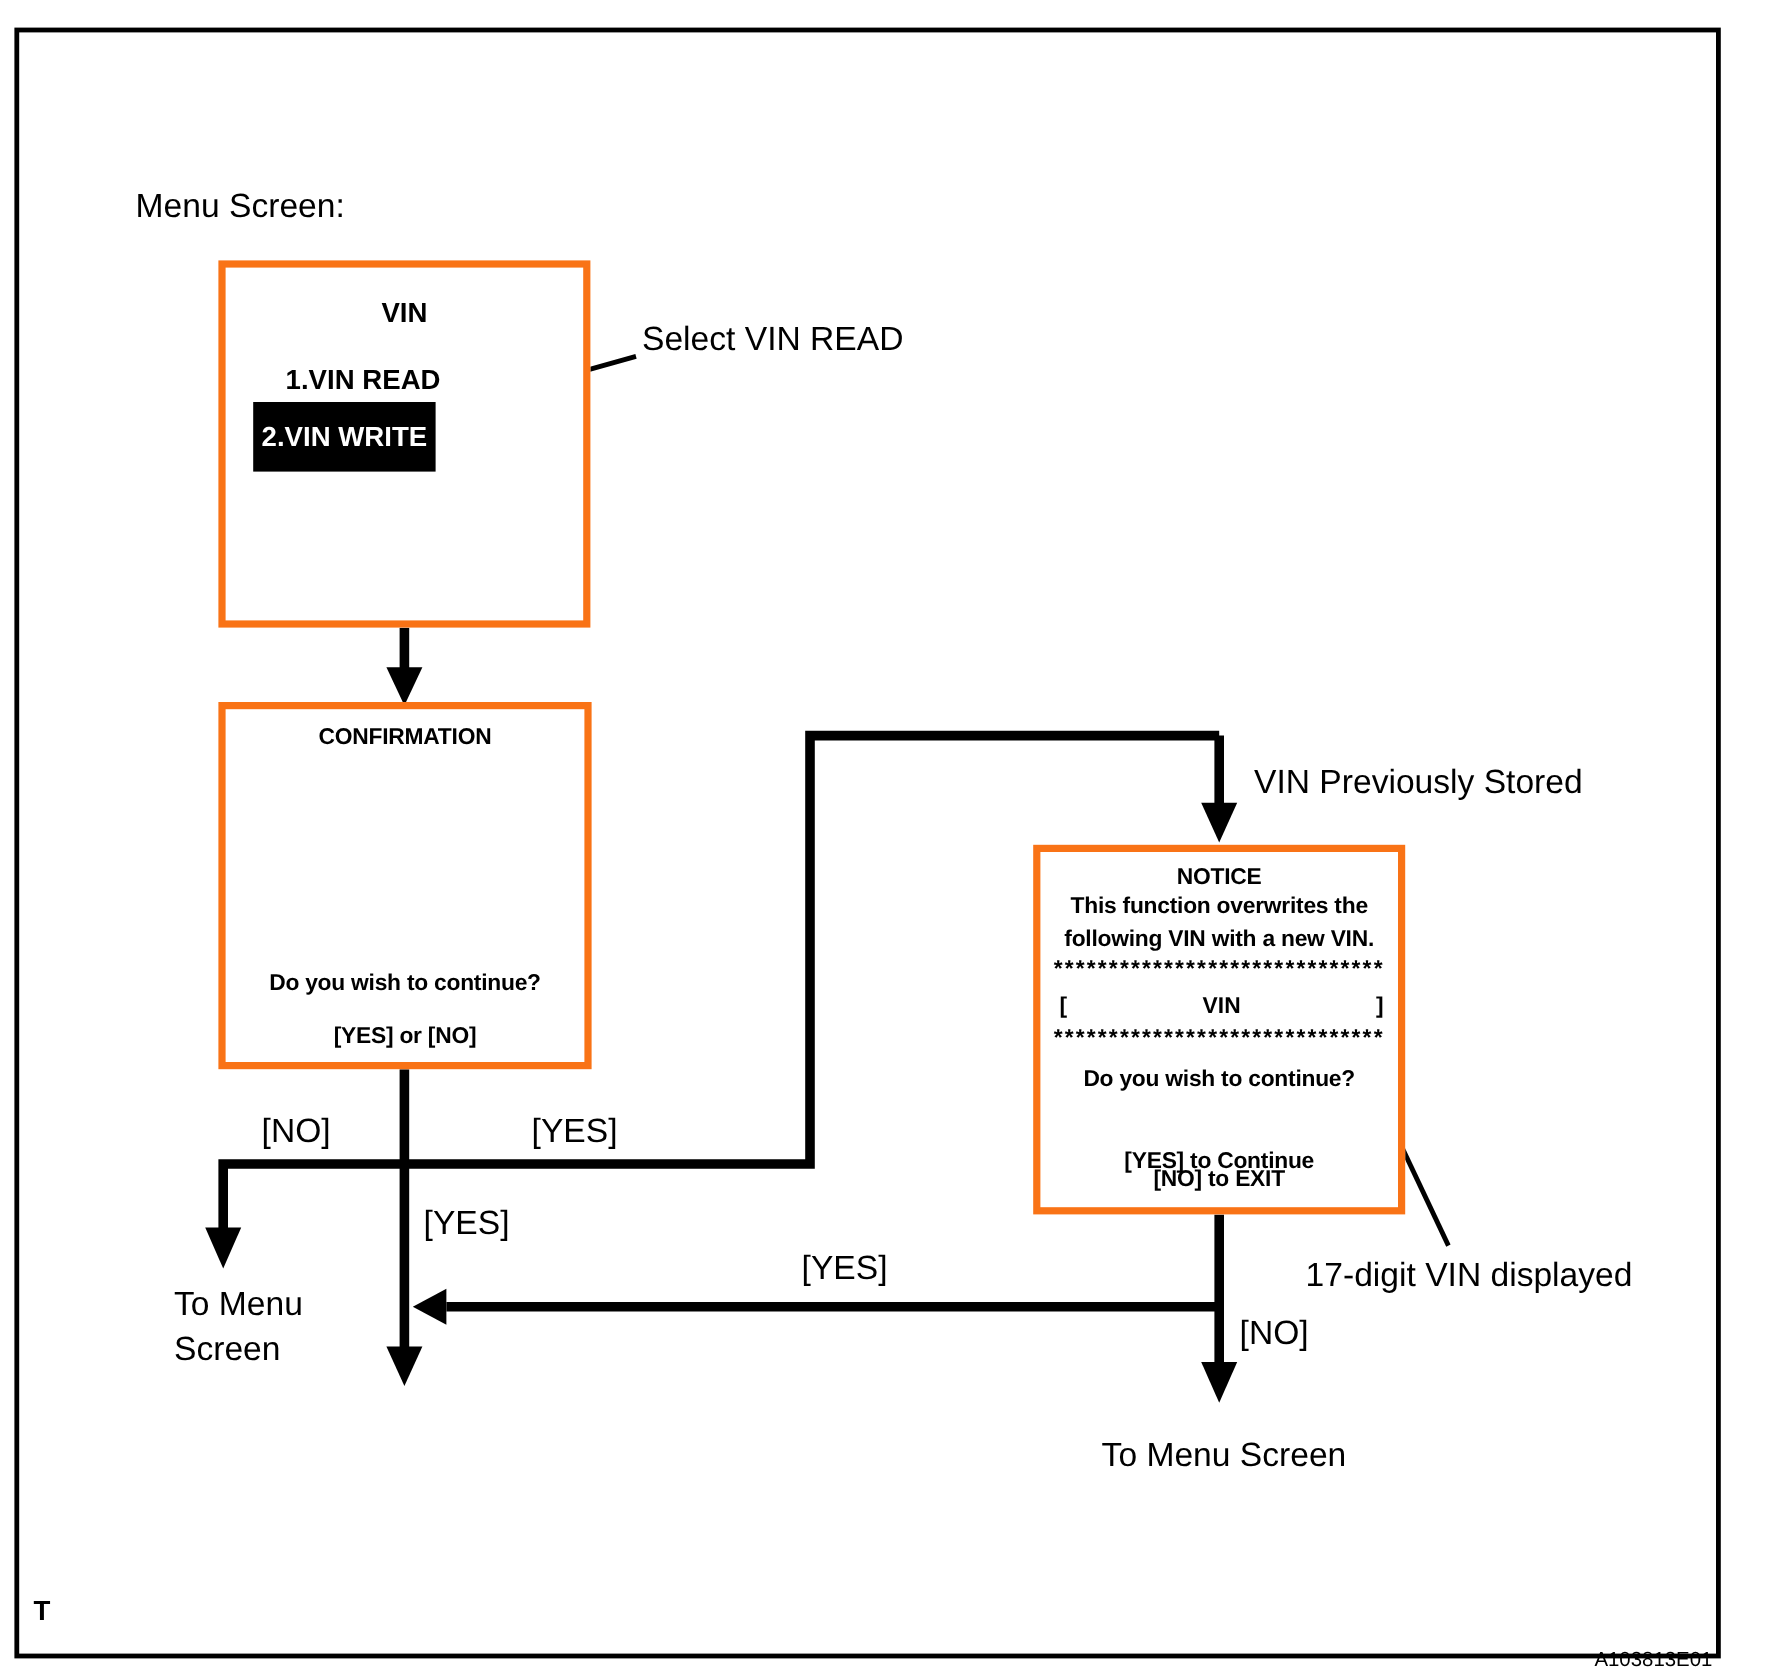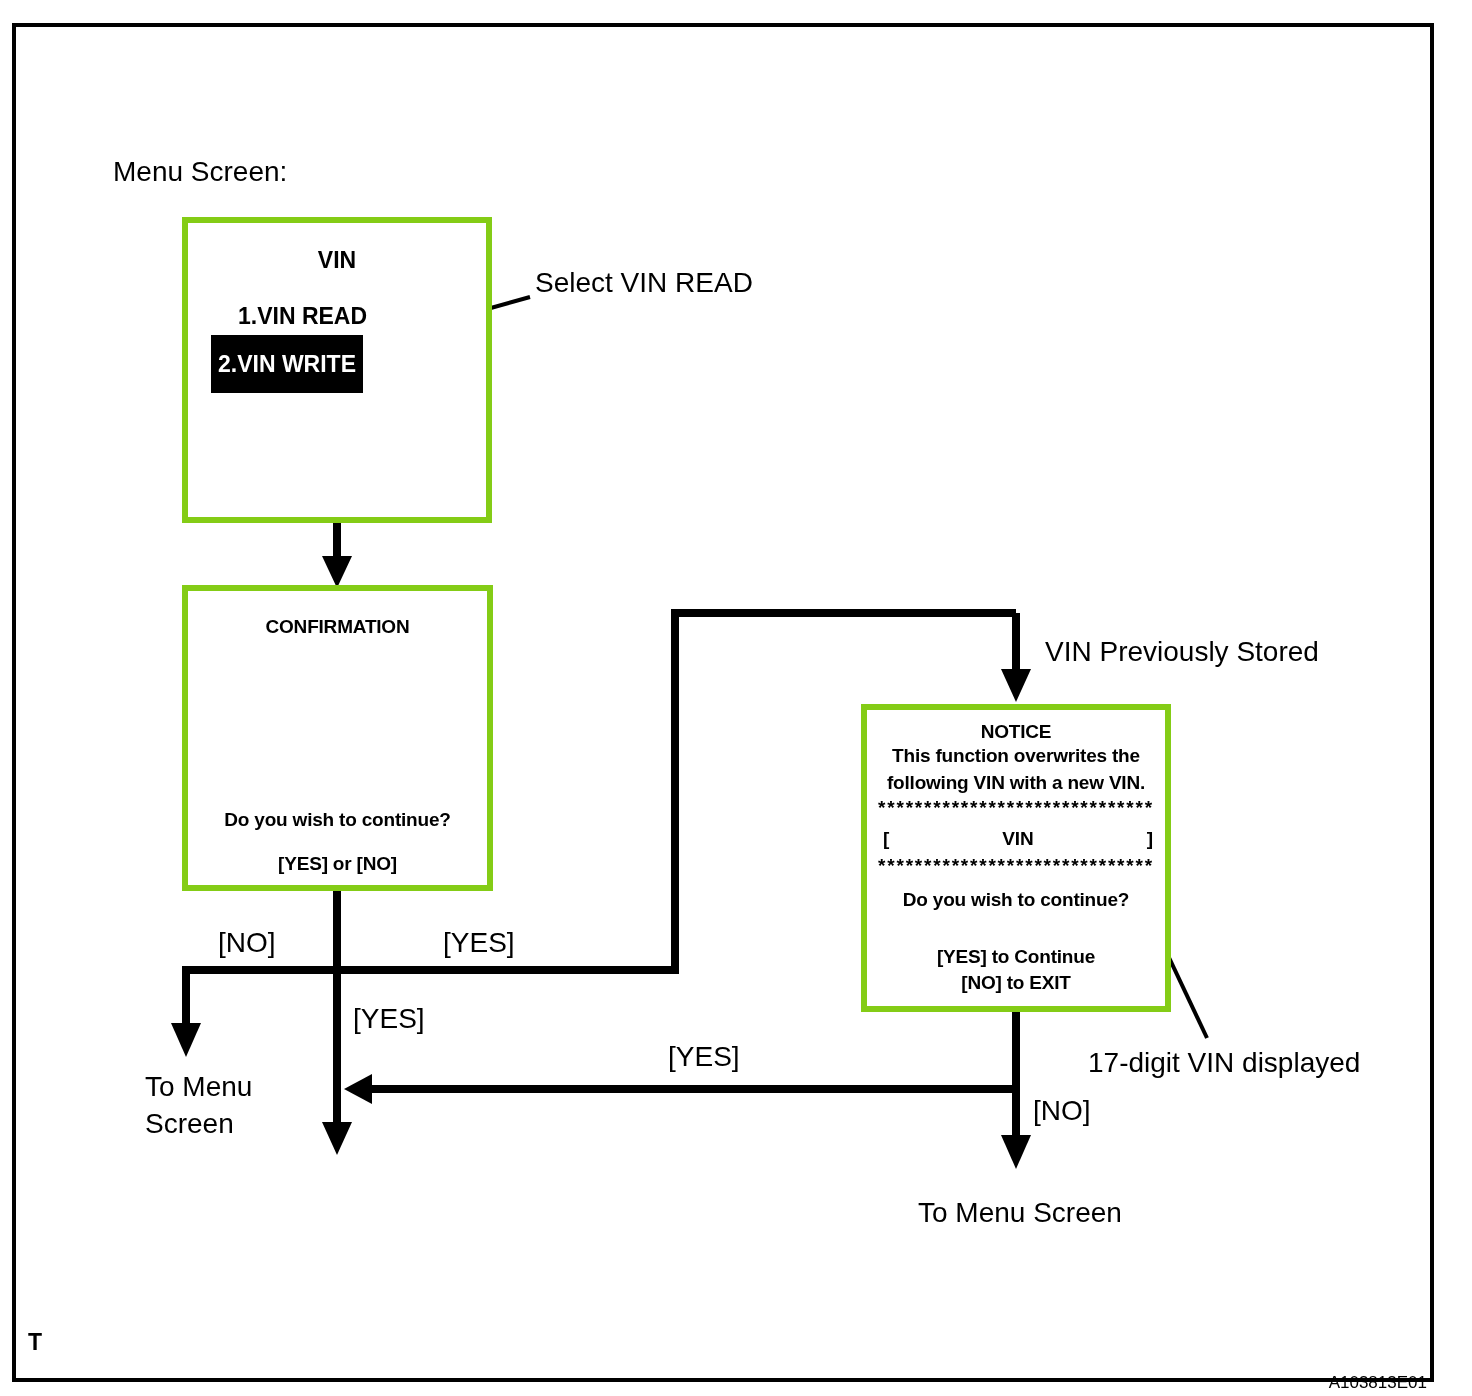--- a/index.html
+++ b/index.html
@@ -6,46 +6,46 @@
   #canvas{
     position:relative;width:1472px;height:1396px;background:#fff;
     font-family:"Liberation Sans","DejaVu Sans",sans-serif;color:#000;overflow:hidden;
   }
   #page-frame{
     position:absolute;left:12px;top:23px;width:1422px;height:1359px;
     border:4px solid #000;box-sizing:border-box;
   }
   svg.lines{position:absolute;left:0;top:0;width:1472px;height:1396px;}
 
-  .screen-box{position:absolute;border:6px solid #84cc16;box-sizing:border-box;background:#fff;}
+  .screen-box{position:absolute;border:6px solid #f97316;box-sizing:border-box;background:#fff;}
   #vin-menu-box{left:182px;top:217px;width:310px;height:306px;}
   #confirmation-box{left:182px;top:585px;width:311px;height:306px;}
   #notice-box{left:861px;top:704px;width:310px;height:308px;}
 
   .bx-center{position:absolute;left:0;width:100%;text-align:center;}
   .b1-text{font-weight:bold;font-size:23px;line-height:28px;}
   .b2-text{font-weight:bold;font-size:19px;line-height:27px;letter-spacing:-0.2px;}
 
   #vin-title{top:23px;}
   #vin-item-read{position:absolute;left:30px;top:79px;margin-left:20px;}
   #vin-item-write{position:absolute;left:23px;top:112px;background:#000;color:#fff;padding:15px 7px;}
 
-  #conf-title{top:10px;margin-top:12px;}
+  #conf-title{top:10px;}
   #conf-body{top:68px;}
   #conf-question{top:215px;}
   #conf-options{top:259px;}
 
   #notice-title{top:8px;}
   #notice-body{top:32px;}
   .stars-row{letter-spacing:1.8px;white-space:nowrap;}
   #notice-stars-top{top:84px;}
   #notice-vin-row{position:absolute;left:16px;top:118px;width:270px;display:flex;justify-content:space-between;align-items:center;font-weight:bold;font-size:19px;}
   #notice-stars-bottom{top:142px;}
   #notice-question{top:176px;}
-  #notice-yes-line{top:233px;}
+  #notice-yes-line{top:244px;}
   #notice-no-line{top:259px;}
 
   .lbl{position:absolute;font-size:28px;line-height:30px;white-space:nowrap;}
   #menu-screen-label{left:113px;top:157px;}
   #select-vin-write-label{left:535px;top:268px;}
   #vin-previously-stored-label{left:1045px;top:637px;}
   #seventeen-digit-label{left:1088px;top:1048px;}
   #label-no-left{left:218px;top:928px;}
   #label-yes-right{left:443px;top:928px;}
   #label-yes-down{left:353px;top:1004px;}

